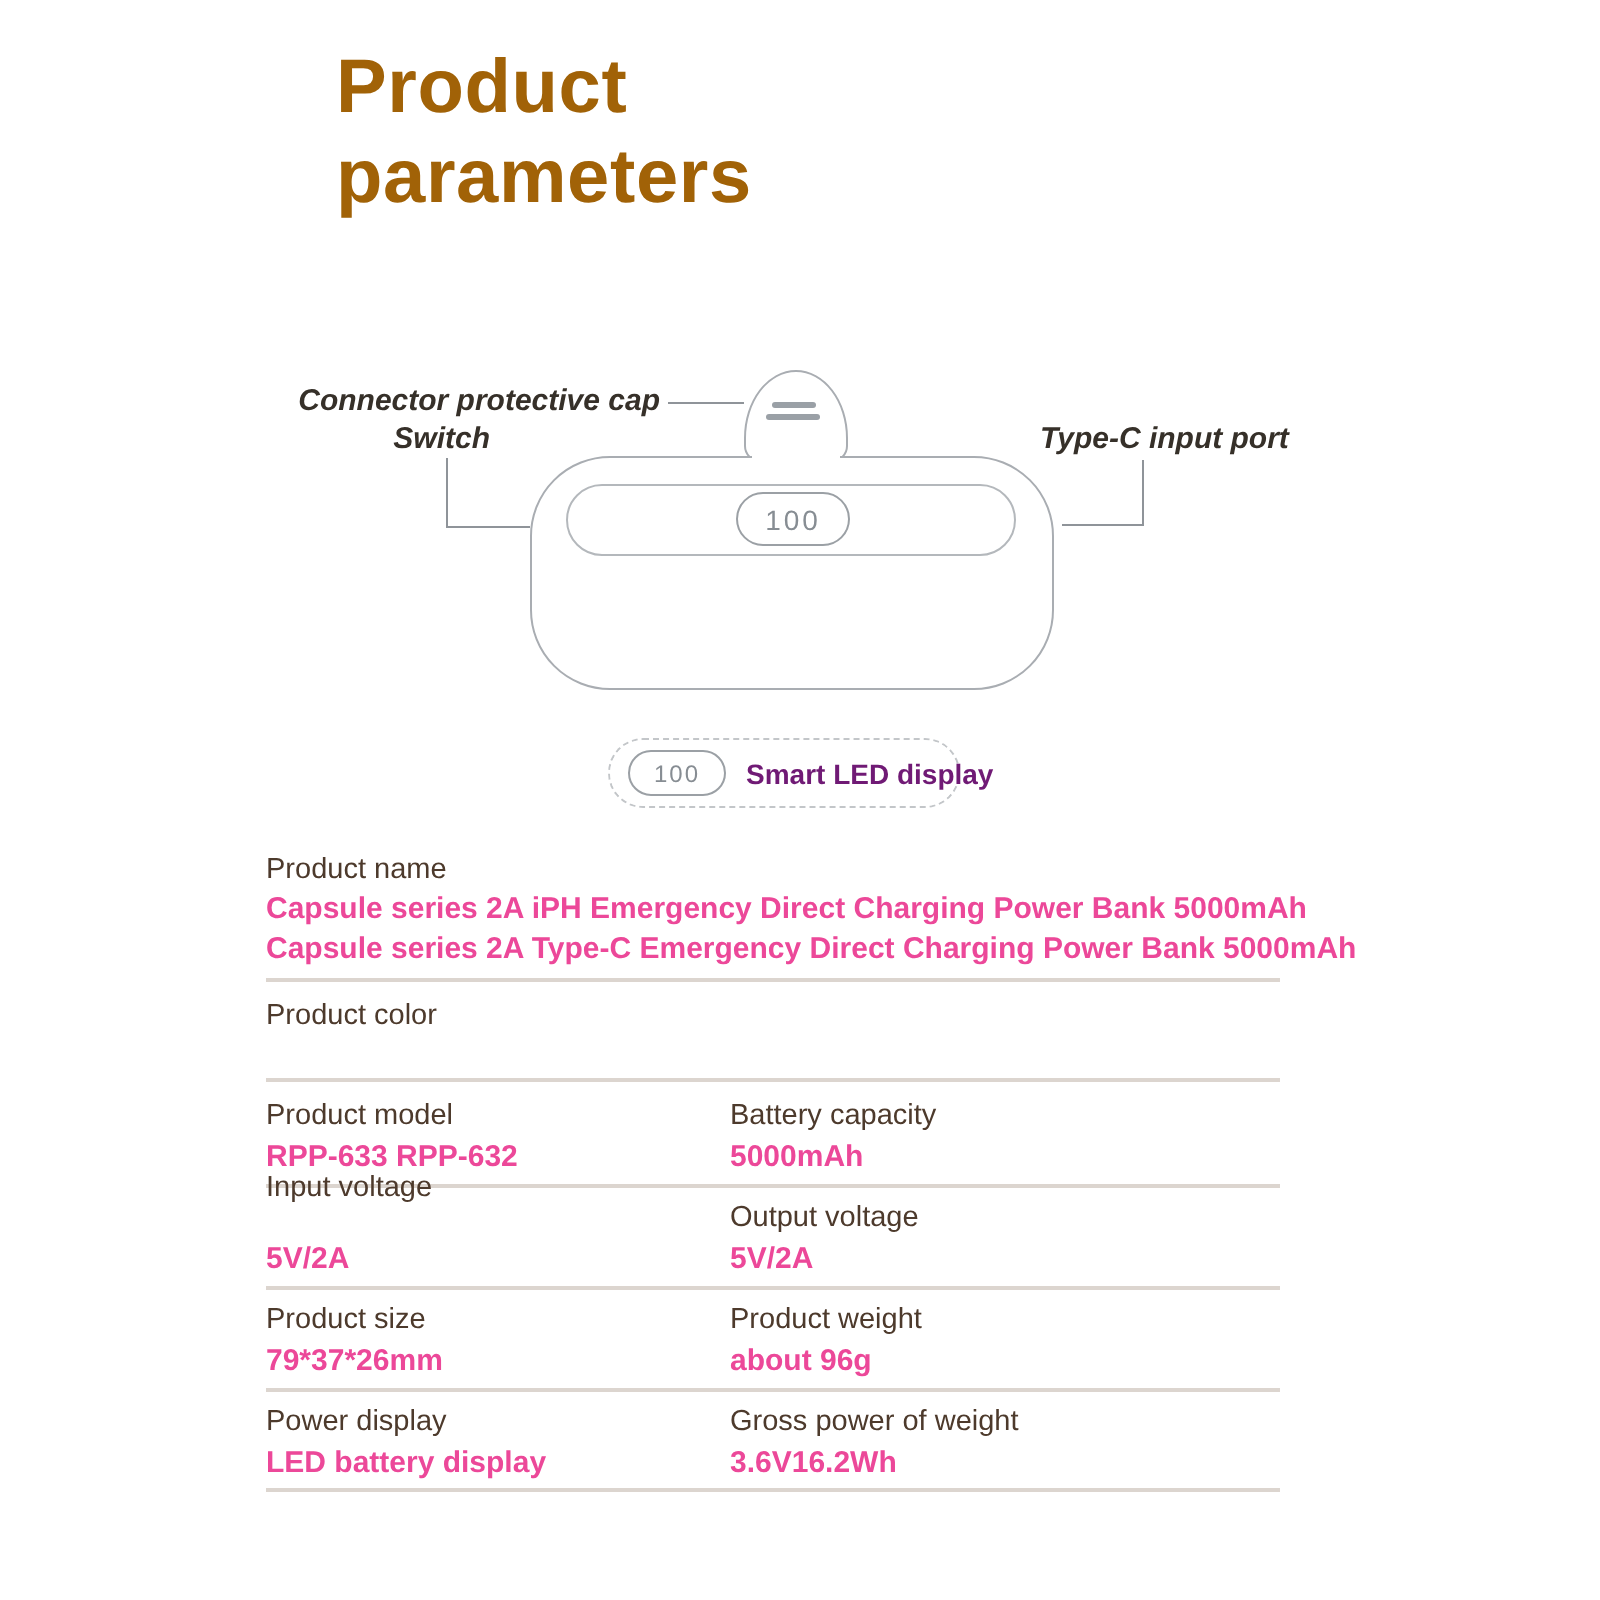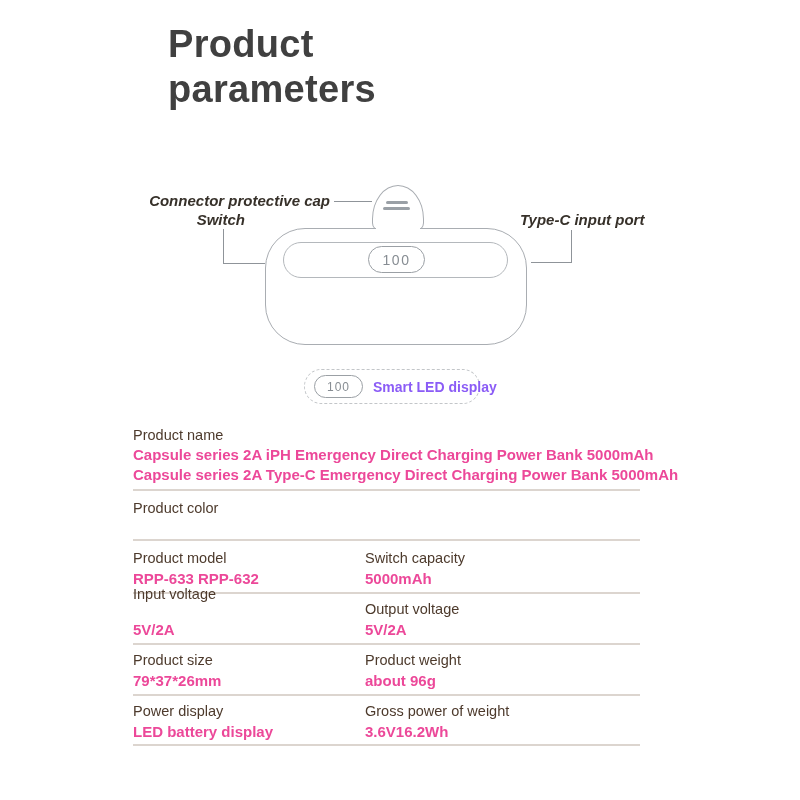--- a/index.html
+++ b/index.html
@@ -4,21 +4,21 @@
 <style>
   html,body{margin:0;padding:0;background:#ffffff;}
   #canvas{
     position:relative;width:800px;height:800px;background:#ffffff;overflow:hidden;
     font-family:"Liberation Sans", sans-serif;
   }
   .abs{position:absolute;}
   
   .page-title{
     left:168px;top:22px;font-size:38px;line-height:45px;font-weight:800;
-    color:#404040;letter-spacing:.3px;
+    color:#a16207;letter-spacing:.3px;
   }
   
   .dev-cap{
     left:372px;top:185px;width:52px;height:46px;background:#fff;
     border:1.5px solid #a9adb2;border-radius:26px 26px 8px 8px / 34px 34px 8px 8px;
     box-sizing:border-box;z-index:1;
   }
   .cap-gap{left:376px;top:226px;width:44px;height:6px;background:#fff;z-index:3;}
   .vent{background:#9aa0a6;height:3px;border-radius:2px;z-index:4;}
   .vent1{left:386px;top:201px;width:22px;}
@@ -47,21 +47,21 @@
   
   .legend{
     left:304px;top:369px;width:176px;height:35px;border:1.5px dashed #c3c6c9;
     border-radius:18px;box-sizing:border-box;display:flex;align-items:center;
   }
   .legend-badge{
     width:49px;height:23px;margin-left:9px;border:1.3px solid #9ba0a5;border-radius:12px;
     box-sizing:border-box;display:flex;align-items:center;justify-content:center;
     font-size:12px;color:#878d93;letter-spacing:1px;flex:none;
   }
-  .legend-text{margin-left:10px;font-size:14px;font-weight:700;color:#8b5cf6;white-space:nowrap;}
+  .legend-text{margin-left:10px;font-size:14px;font-weight:700;color:#701a75;white-space:nowrap;}
   
   .spec-label{font-size:14.5px;font-weight:400;color:#4d3a2c;white-space:nowrap;}
   .spec-value{font-size:15px;font-weight:700;color:#ec4899;white-space:nowrap;}
   .divider{left:133px;width:507px;height:1.5px;background:#dcd5cf;}
   .col1{left:133px;}
   .col2{left:365px;}
 </style>
 </head>
 <body>
 
@@ -98,21 +98,21 @@
   <div class="abs spec-label col1" style="top:427px;">Product name</div>
   <div class="abs spec-value col1" style="top:446px;">Capsule series 2A iPH Emergency Direct Charging Power Bank 5000mAh</div>
   <div class="abs spec-value col1" style="top:466px;">Capsule series 2A Type-C Emergency Direct Charging Power Bank 5000mAh</div>
   <div class="abs divider" style="top:489px;"></div>
 
   <div class="abs spec-label col1" style="top:500px;">Product color</div>
   <div class="abs divider" style="top:539px;"></div>
 
   <div class="abs spec-label col1" style="top:550px;">Product model</div>
   <div class="abs spec-value col1" style="top:570px;">RPP-633 RPP-632</div>
-  <div class="abs spec-label col2" style="top:550px;">Switch capacity</div>
+  <div class="abs spec-label col2" style="top:550px;">Battery capacity</div>
   <div class="abs spec-value col2" style="top:570px;">5000mAh</div>
   <div class="abs divider" style="top:592px;"></div>
 
   <div class="abs spec-label col1" style="top:586px;text-align:right;">Input voltage</div>
   <div class="abs spec-value col1" style="top:621px;">5V/2A</div>
   <div class="abs spec-label col2" style="top:601px;">Output voltage</div>
   <div class="abs spec-value col2" style="top:621px;">5V/2A</div>
   <div class="abs divider" style="top:643px;"></div>
 
   <div class="abs spec-label col1" style="top:652px;">Product size</div>

